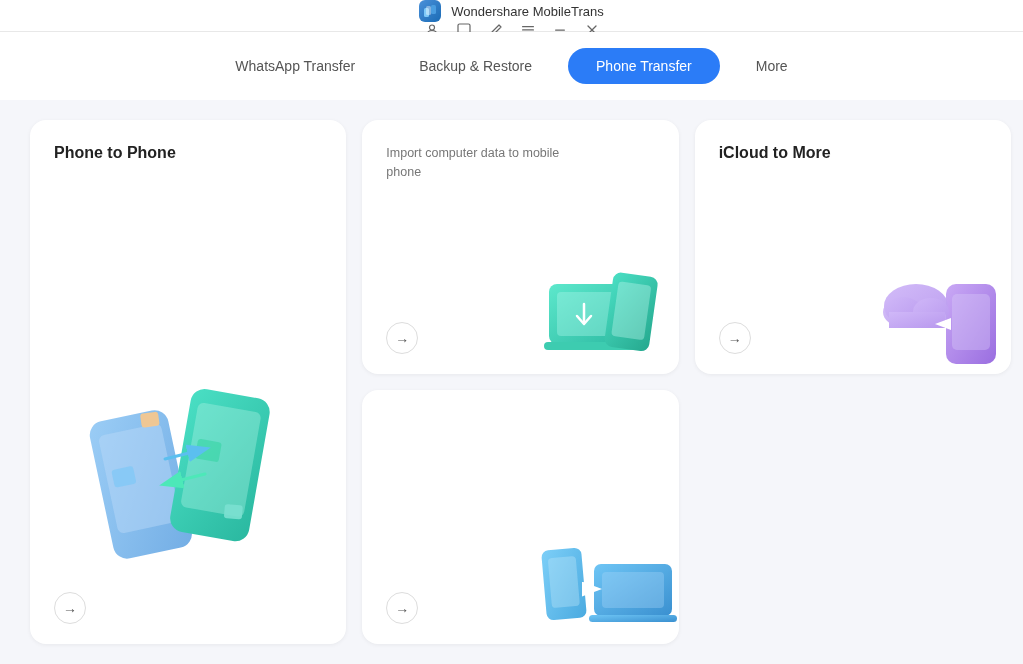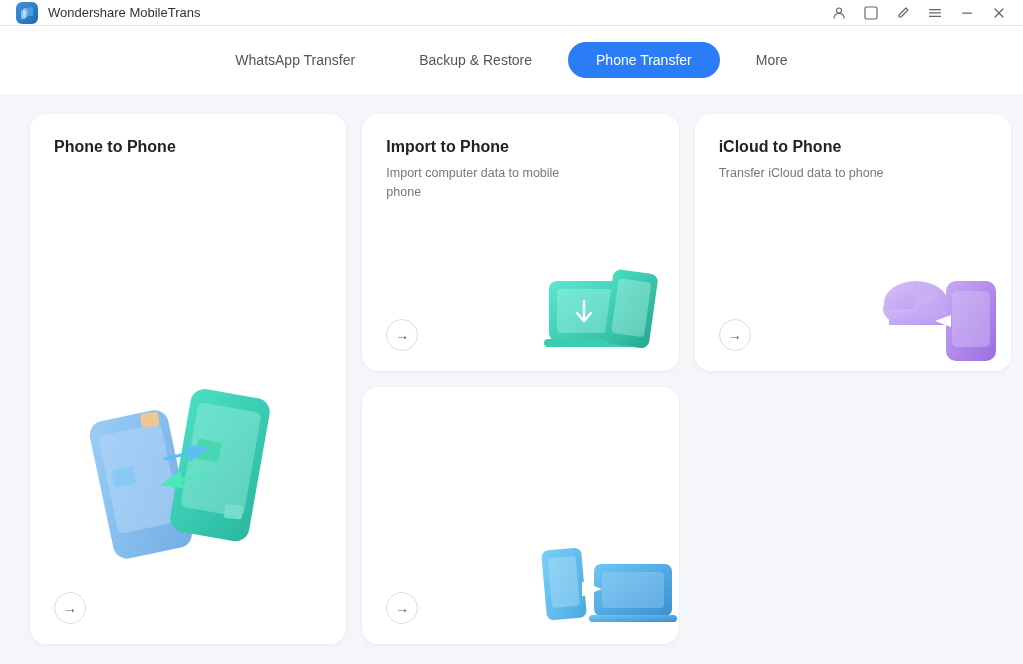--- a/index.html
+++ b/index.html
@@ -13,24 +13,25 @@
       flex-direction: column;
     }
 
     
     .titlebar {
       display: flex;
       align-items: center;
       justify-content: space-between;
       background: #ffffff;
       padding: 0 16px;
-      height: 26px;
+      height: 32px;
       border-bottom: 1px solid #e8e8e8;
       -webkit-app-region: drag;
       flex-shrink: 0;
+      flex-direction: column;
     }
     .titlebar-left {
       display: flex;
       align-items: center;
       gap: 10px;
     }
     .app-icon {
       width: 22px;
       height: 22px;
       background: linear-gradient(135deg, #4a90d9, #1a6bb5);
@@ -274,21 +275,20 @@
           <marker id="arrowT" markerWidth="8" markerHeight="8" refX="6" refY="3" orient="auto">
             <path d="M0,0 L0,6 L8,3 z" fill="#4de8b8"></path>
           </marker>
         </defs>
       </svg>
     </div>
     <div class="card-arrow">→</div>
   </div>
 
   <div class="card">
-    <span class="card-title">Import to Phone</span>
     <span class="card-desc">Import computer data to mobile phone</span>
 
     <div class="illus-import">
       <svg width="140" height="120" viewBox="0 0 140 120" fill="none">
 
         <rect x="10" y="30" width="90" height="60" rx="8" fill="url(#tealG2)"></rect>
         <rect x="18" y="38" width="74" height="44" rx="4" fill="#a8f5e8" opacity="0.4"></rect>
         <rect x="5" y="88" width="100" height="8" rx="4" fill="#3dccb0"></rect>
 
         <rect x="70" y="20" width="45" height="75" rx="8" fill="url(#tealG3)" transform="rotate(8,90,55)"></rect>
@@ -305,22 +305,21 @@
             <stop offset="0%" stop-color="#4adfc4"></stop>
             <stop offset="100%" stop-color="#25a88e"></stop>
           </linearGradient>
         </defs>
       </svg>
     </div>
     <div class="card-arrow">→</div>
   </div>
 
   <div class="card">
-    <span class="card-title">iCloud to Phone</span>
-    <span class="card-desc">Transfer iCloud data to phone</span>
+    <span class="card-title">iCloud to More</span>
 
     <div class="illus-icloud">
       <svg width="140" height="120" viewBox="0 0 140 120" fill="none">
 
         <rect x="75" y="30" width="50" height="80" rx="10" fill="url(#purpGrad)"></rect>
         <rect x="81" y="40" width="38" height="56" rx="5" fill="#d8c8f8" opacity="0.4"></rect>
 
         <ellipse cx="45" cy="52" rx="32" ry="22" fill="url(#cloudGrad)" opacity="0.95"></ellipse>
         <ellipse cx="32" cy="58" rx="20" ry="15" fill="url(#cloudGrad)" opacity="0.9"></ellipse>
         <ellipse cx="60" cy="58" rx="18" ry="14" fill="url(#cloudGrad)" opacity="0.9"></ellipse>

